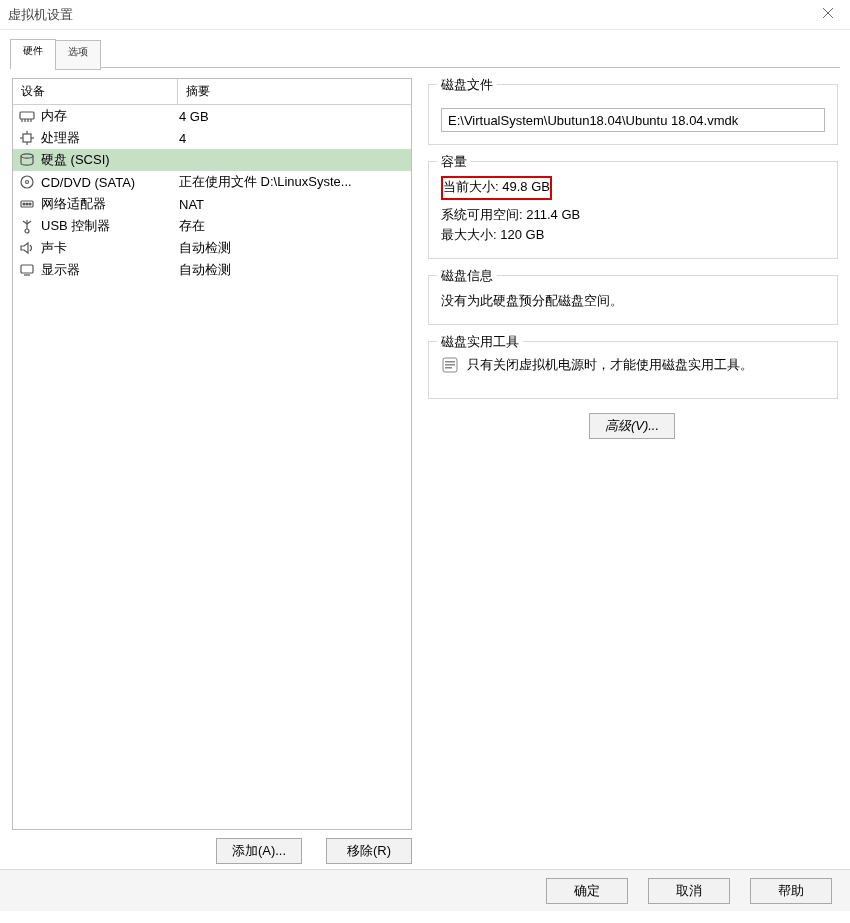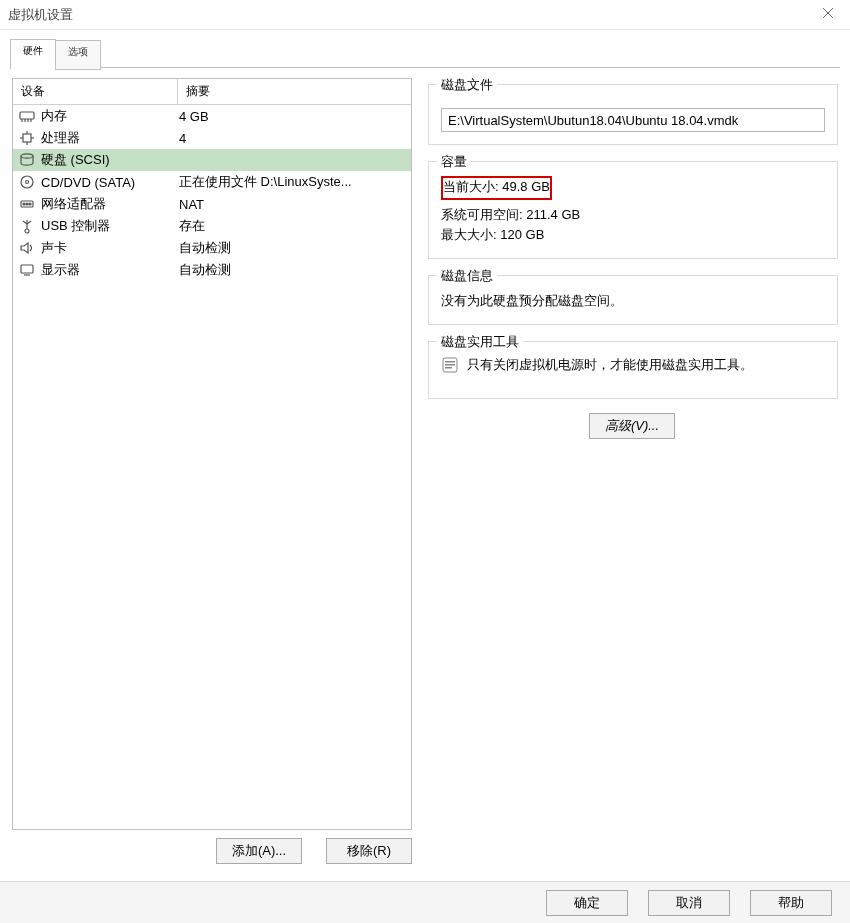--- a/index.html
+++ b/index.html
@@ -185,21 +185,21 @@
   .info-line { display:flex; align-items:flex-start; gap:8px; }
   .info-icon {
     width:18px; height:18px; flex:0 0 18px;
     color:#666;
   }
   .info-icon svg { width:18px; height:18px; }
 
   .adv-row { display:flex; justify-content:center; margin-top:4px; padding-right:2px;font-style:italic;}
   .footer {
     position:absolute;
-    bottom:0; left:0; right:0;
+    bottom:12px; left:0; right:0;
     border-top:1px solid #d9d9d9;
     background:#f5f5f5;
     height:42px;
     display:flex; align-items:center; justify-content:flex-end;
     gap:20px;
     padding-right:18px;
   }
   .footer .btn { min-width:82px; background:#f2f2f2;}
 </style>
 </head>

